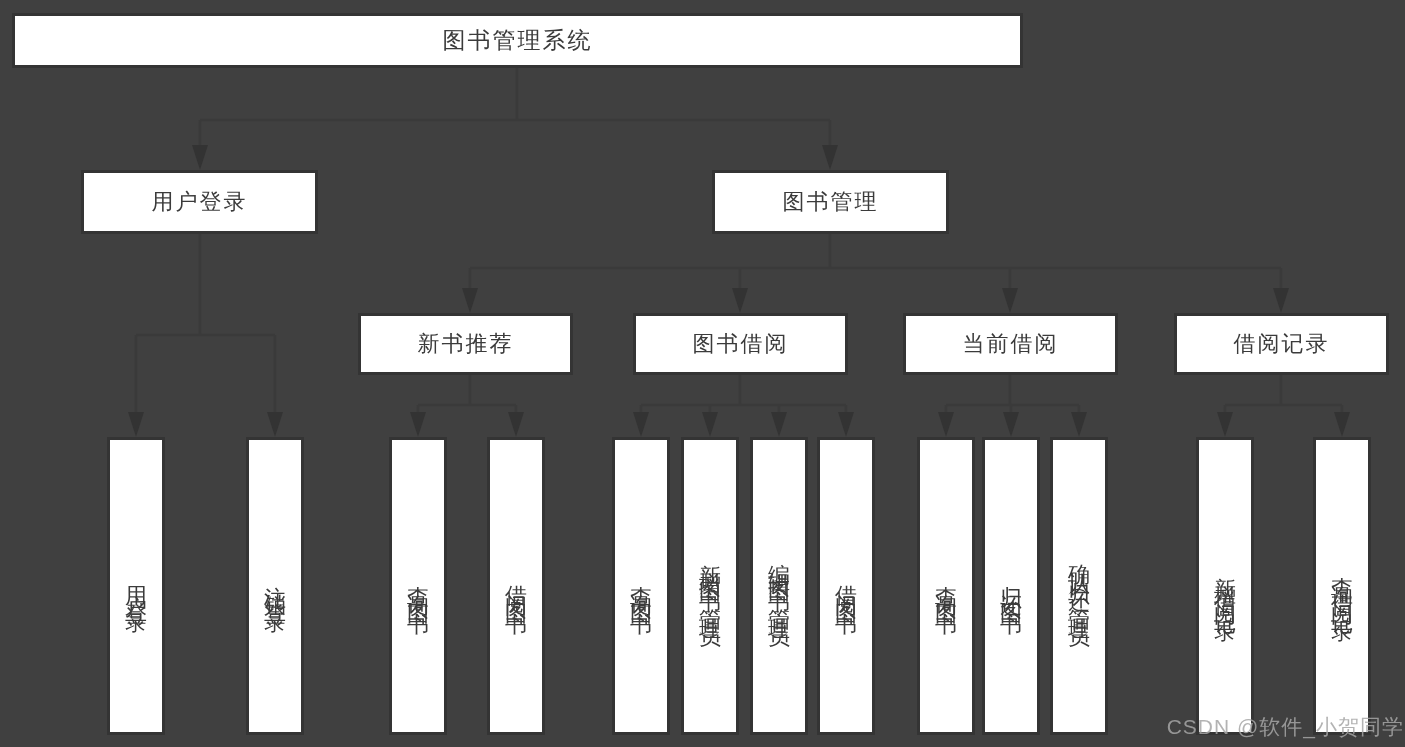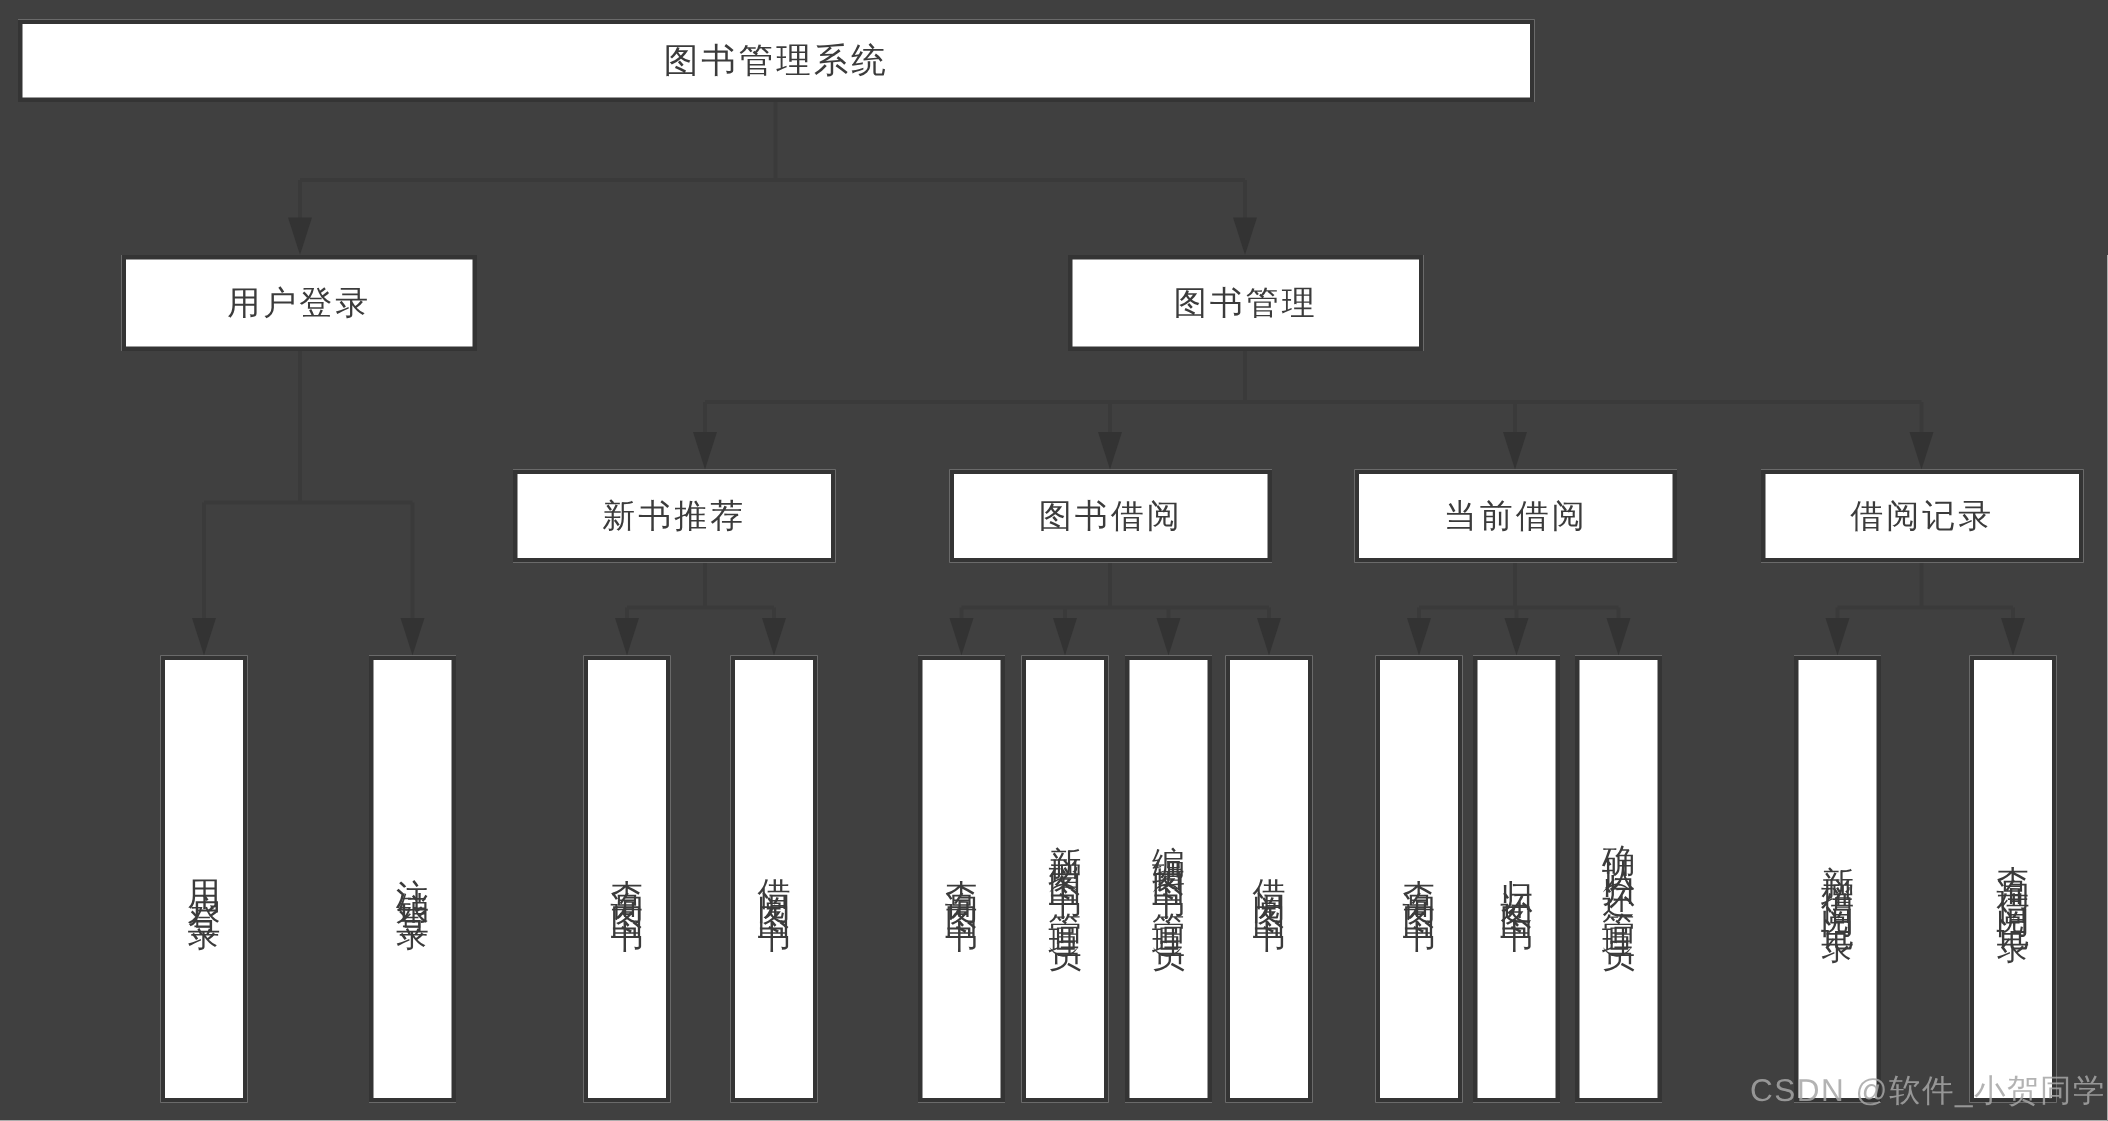--- a/index.html
+++ b/index.html
@@ -78,21 +78,21 @@
     <span>图书管理系统</span>
   </div>
 
   <div class="hbox" style="left:81px;top:170px;width:237px;height:64px;">
     <span>用户登录</span>
   </div>
   <div class="hbox" style="left:712px;top:170px;width:237px;height:64px;">
     <span>图书管理</span>
   </div>
 
-  <div class="hbox" style="left:342px;top:313px;width:215px;height:62px;align-items:center;">
+  <div class="hbox" style="left:358px;top:313px;width:215px;height:62px;align-items:center;">
     <span>新书推荐</span>
   </div>
   <div class="hbox" style="left:633px;top:313px;width:215px;height:62px;">
     <span>图书借阅</span>
   </div>
   <div class="hbox" style="left:903px;top:313px;width:215px;height:62px;">
     <span>当前借阅</span>
   </div>
   <div class="hbox" style="left:1174px;top:313px;width:215px;height:62px;">
     <span>借阅记录</span>

